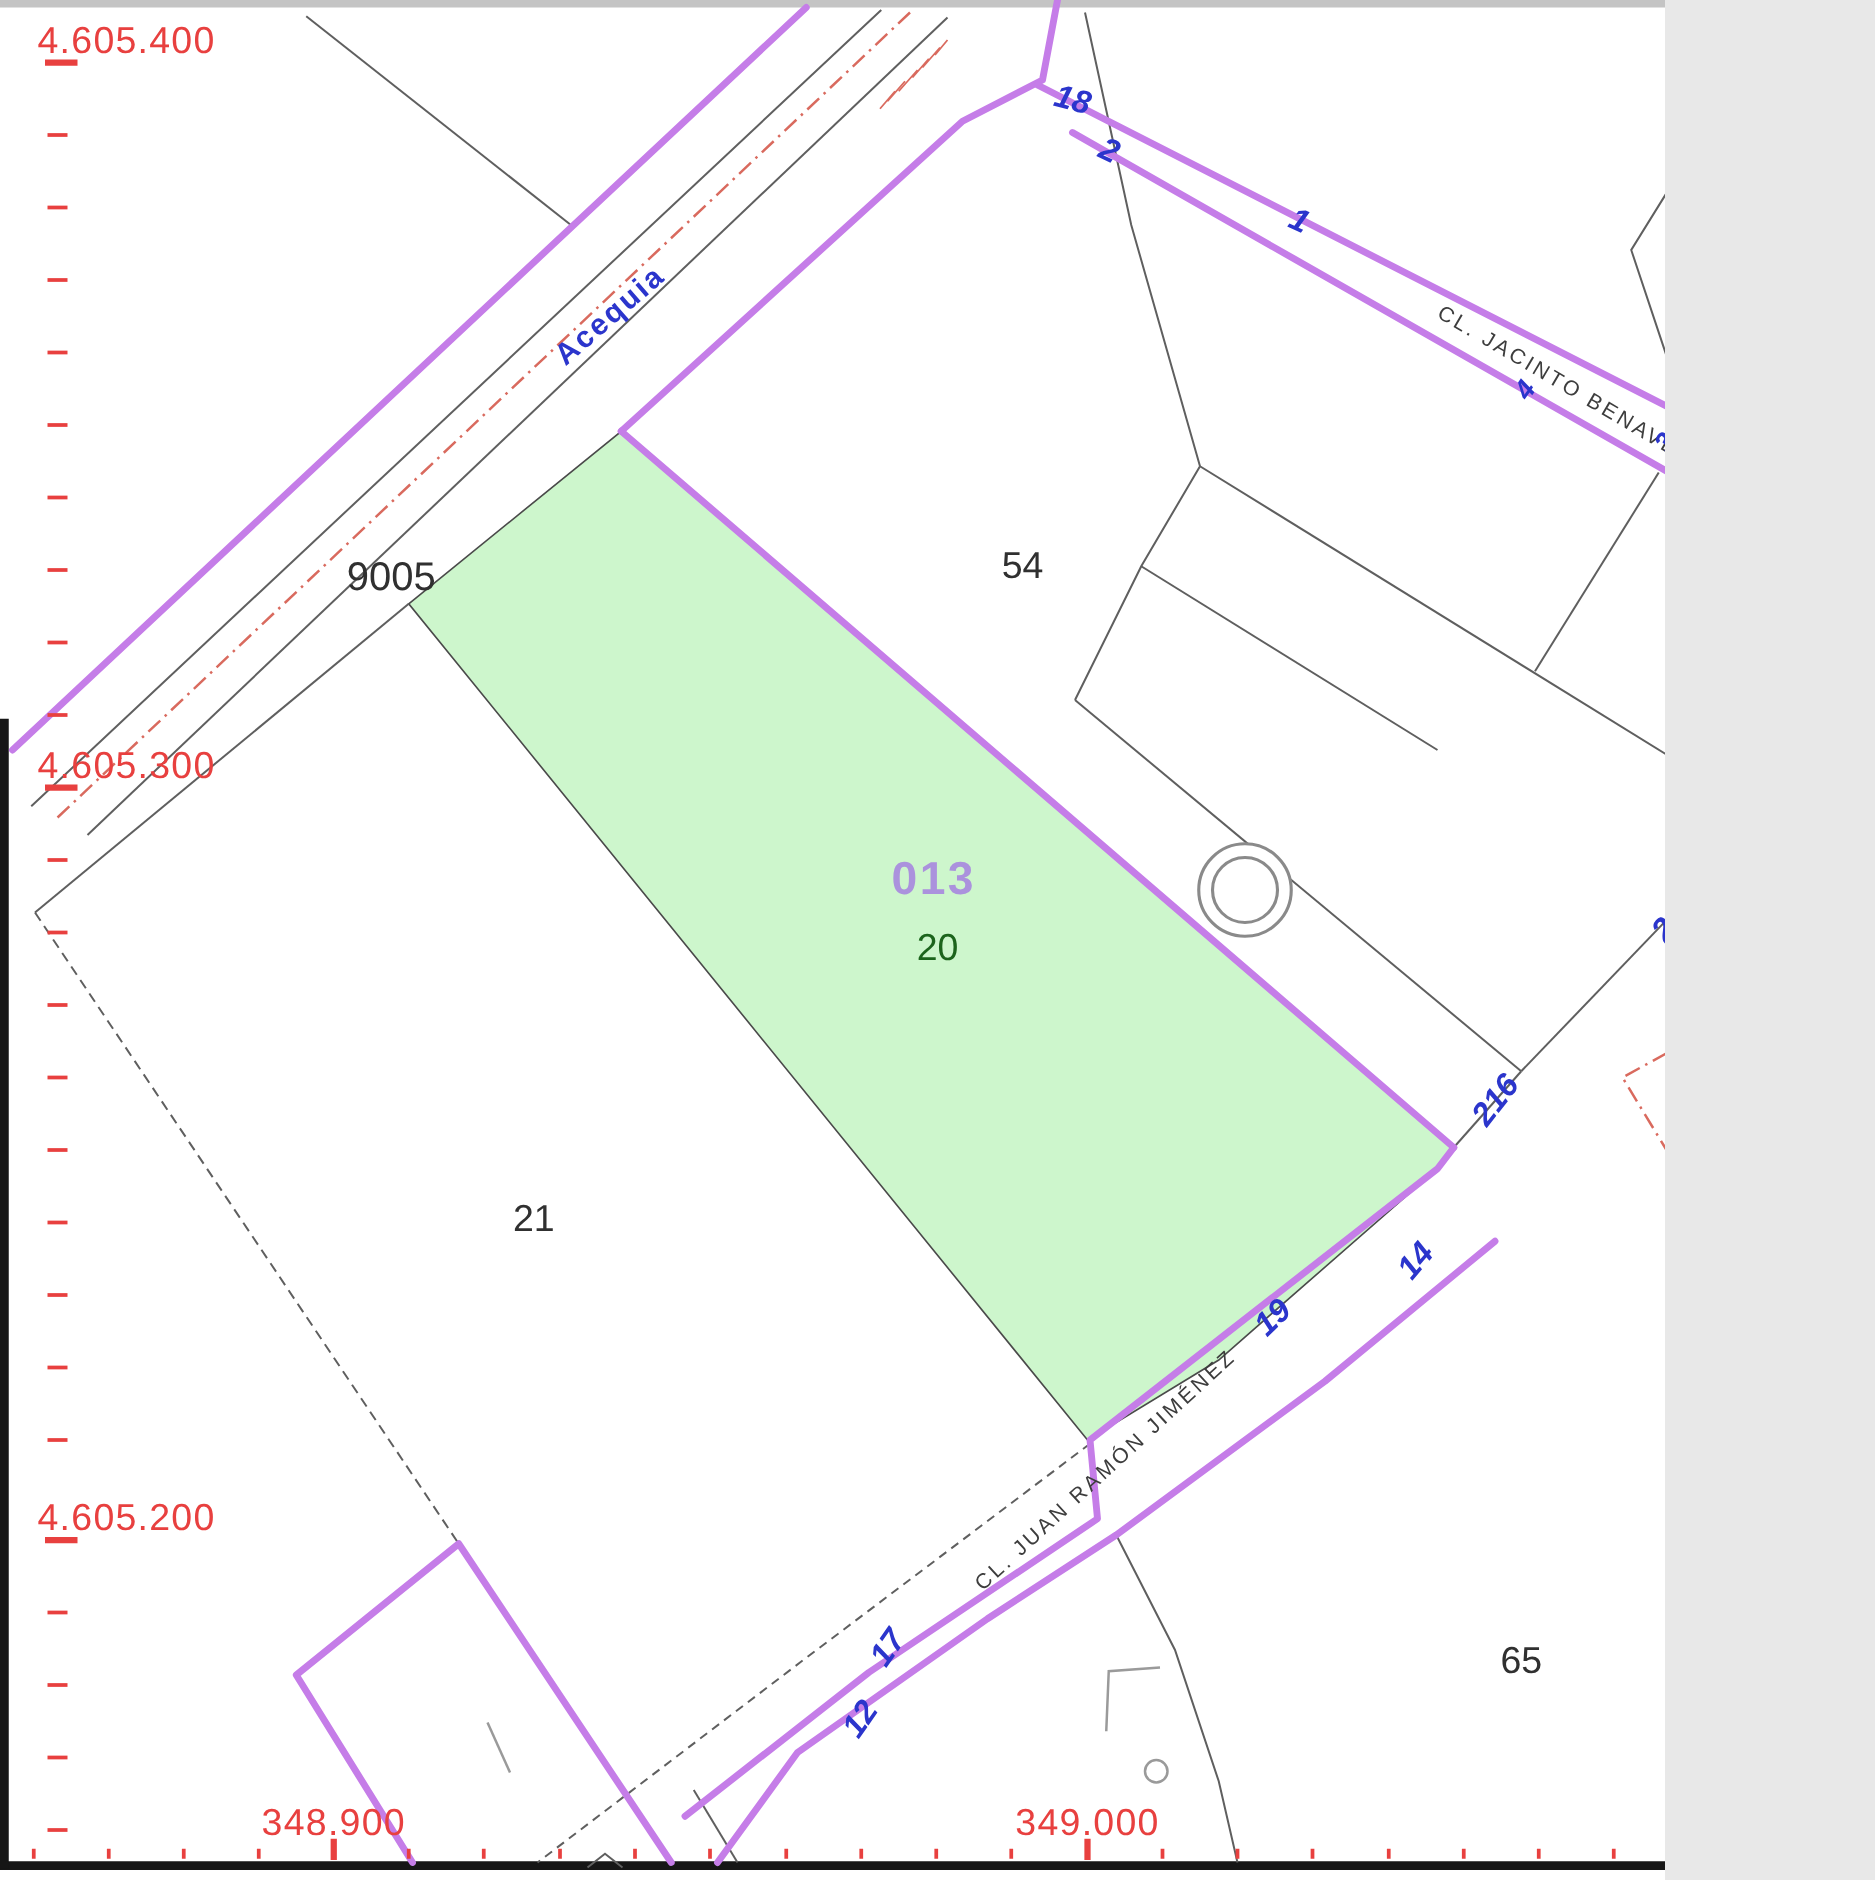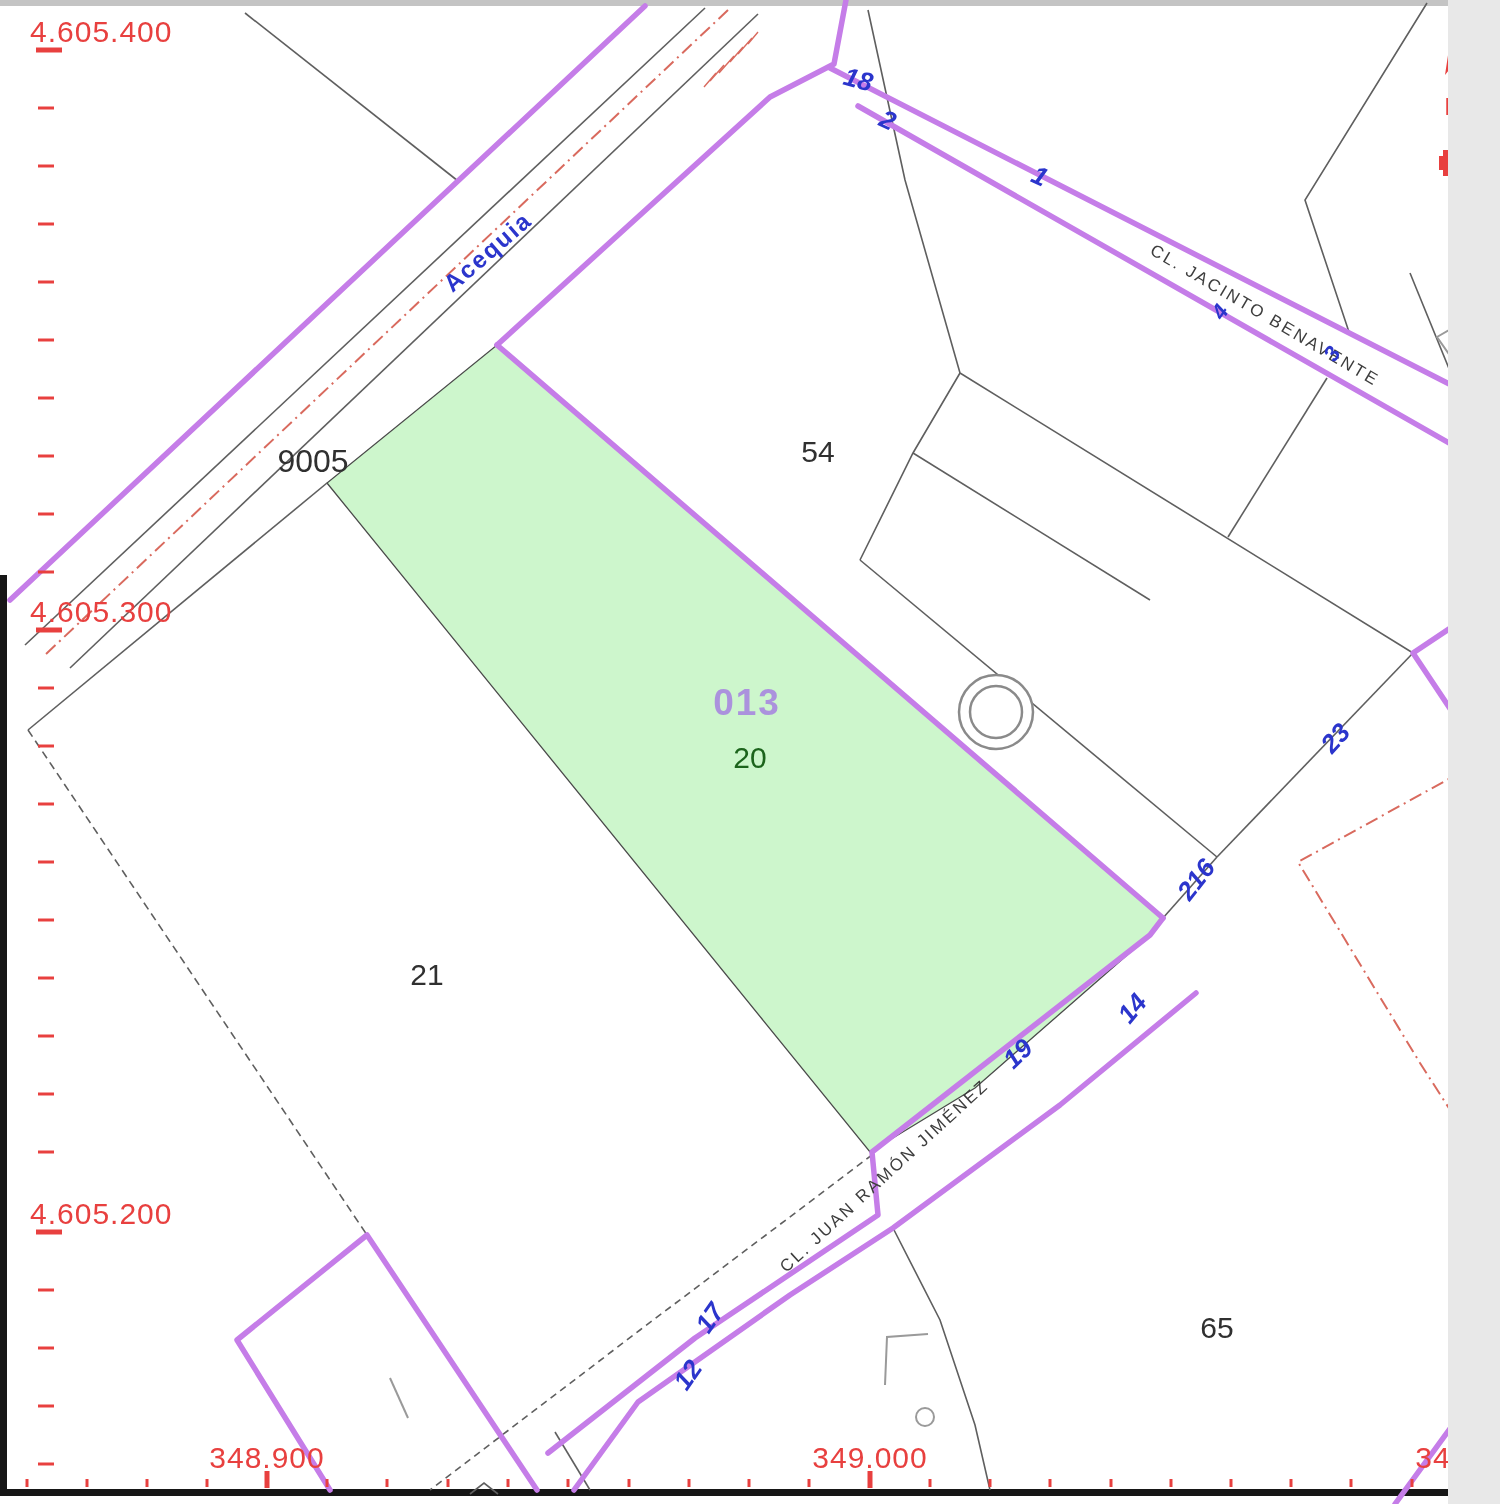--- a/index.html
+++ b/index.html
@@ -1,18 +1,18 @@
 <!DOCTYPE html>
 <html><head>
 <meta charset="utf-8">
 <style>
   html,body{margin:0;padding:0;background:#e8e8e8;}
   .screen{
     position:relative;
-    width:1448px;height:1504px;
+    width:1332px;height:1504px;
     background:#ffffff;
     overflow:hidden;
     font-family:"Liberation Sans", sans-serif;
   }
   svg{display:block;}
   text{font-family:"Liberation Sans", sans-serif;}
   .coordLabel{fill:#e8403f;font-size:30px;letter-spacing:1px;}
   .parcelLabel{fill:#303030;font-size:30px;}
   .blueNum{fill:#2b35cc;font-size:26px;font-weight:700;font-style:italic;}
   .streetName{fill:#3d3d3d;font-size:17px;letter-spacing:2.5px;font-weight:500;}

